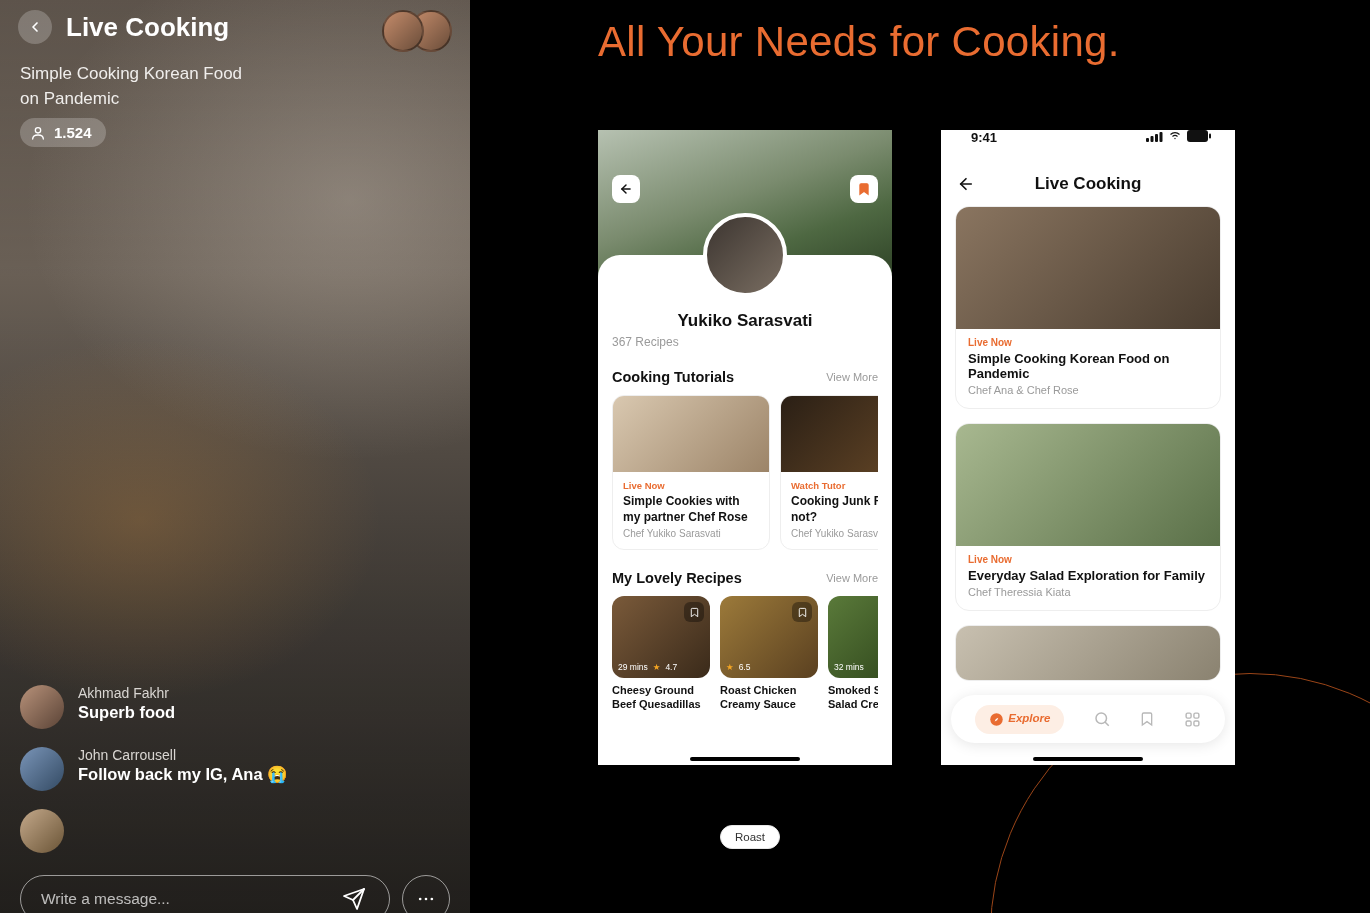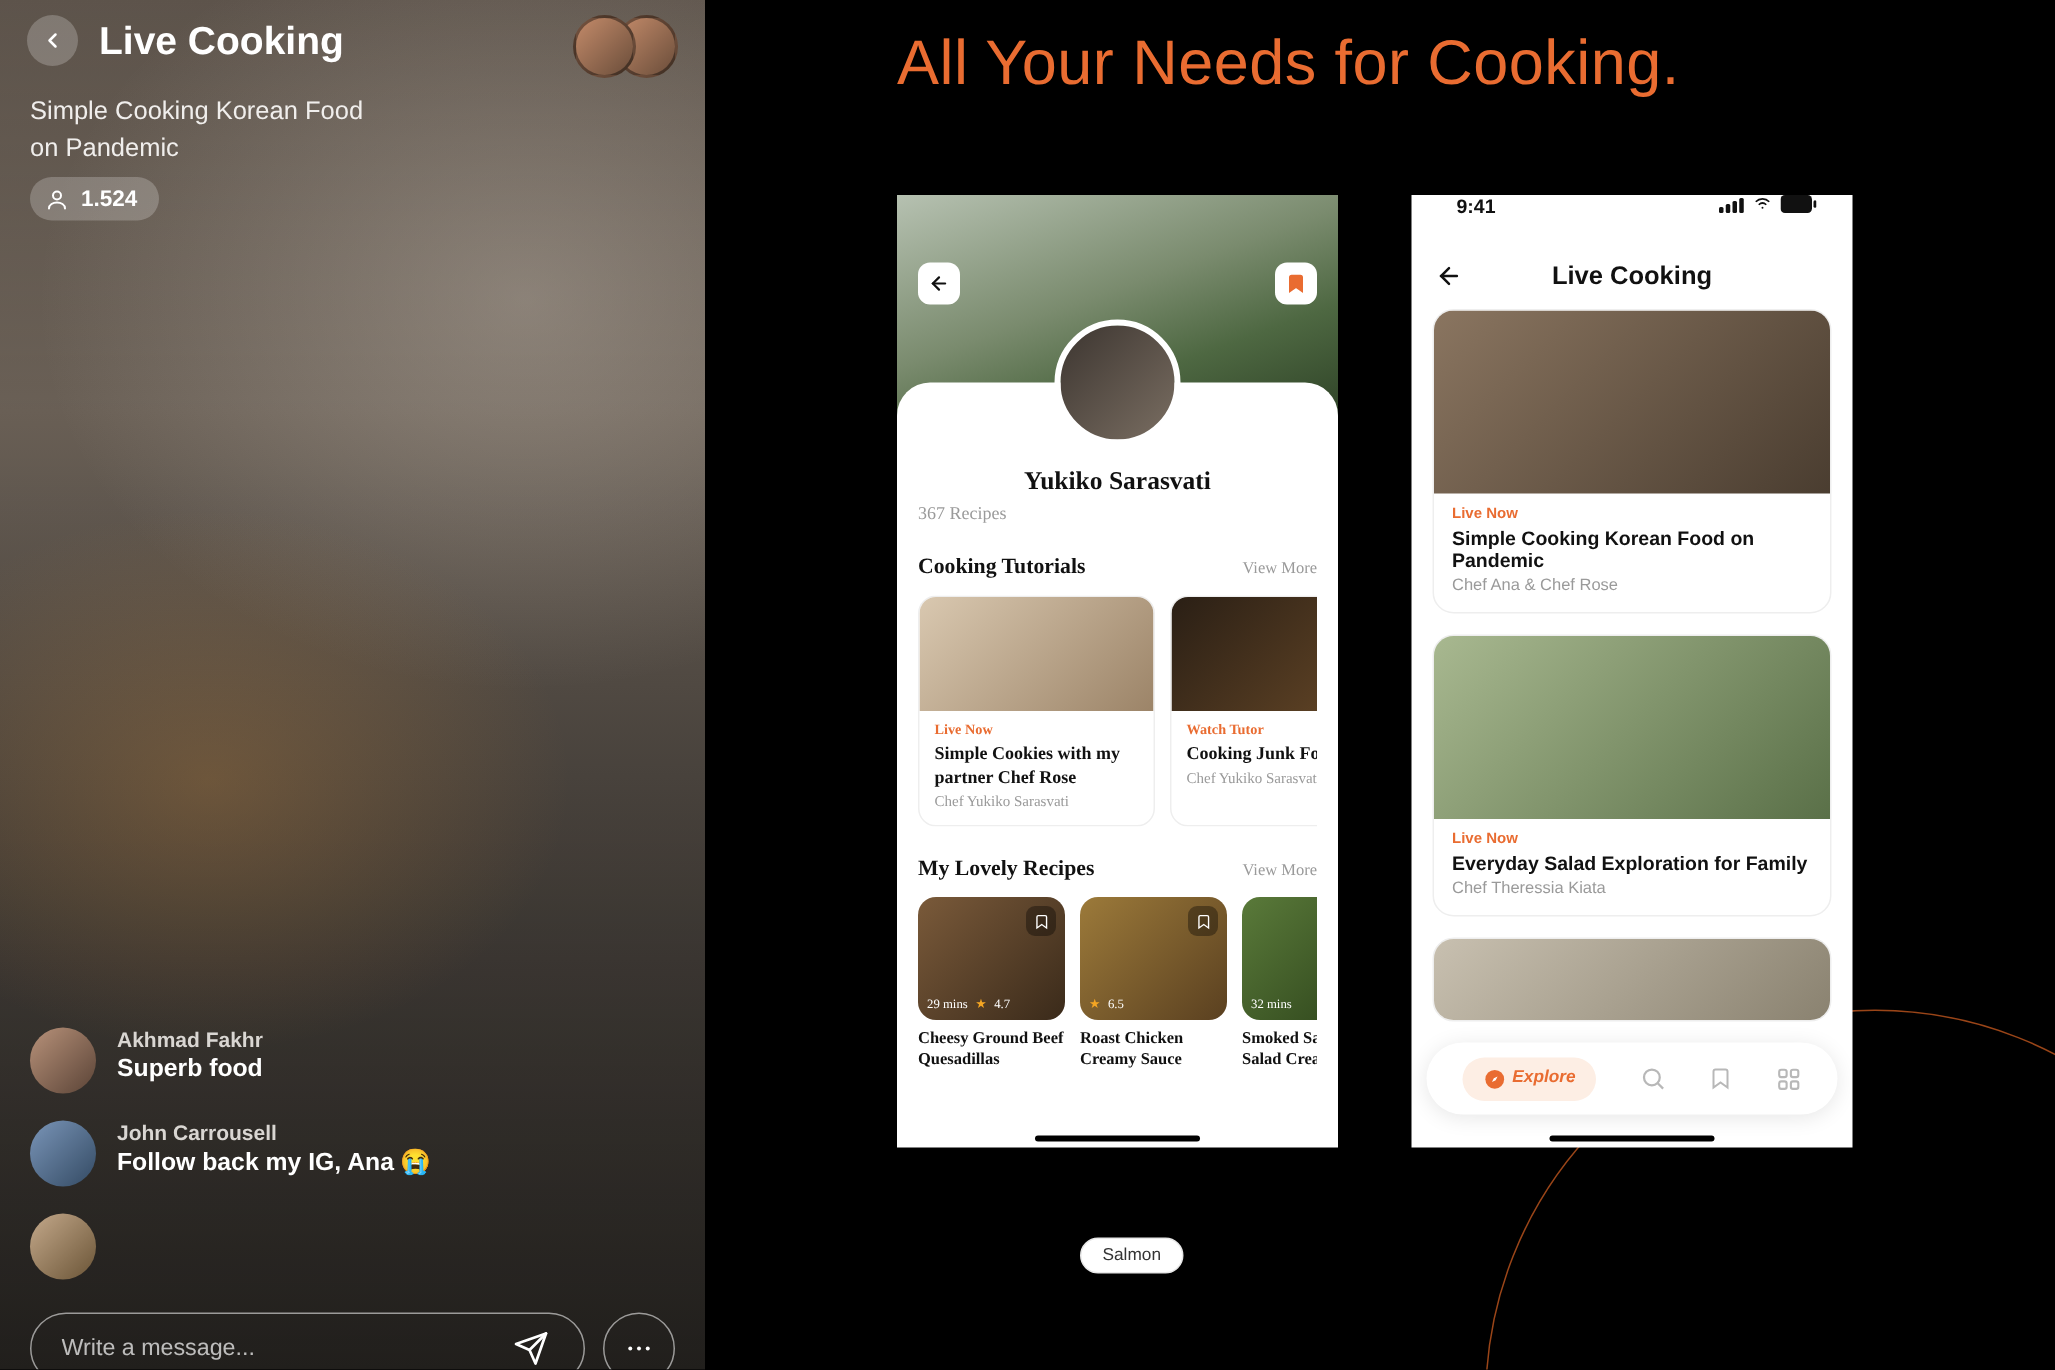--- a/index.html
+++ b/index.html
@@ -80,21 +80,21 @@
     display:flex; flex-direction:column; gap:18px;
   }
   .comment { display:flex; gap:14px; align-items:flex-start; }
   .comment .cava {
     width:44px; height:44px; border-radius:50%;
     background:linear-gradient(135deg,#b8927a,#5a4336);
     flex-shrink:0;
   }
   .comment .cava.b{background:linear-gradient(135deg,#7a95b8,#334a63);}
   .comment .cava.c{background:linear-gradient(135deg,#c4a98b,#6a5436);}
-  .comment-name { font-size:14px; color:#d9d6d2; margin-bottom:2px;font-weight:bold;}
+  .comment-name { font-size:14px; color:#d9d6d2; margin-bottom:2px;}
   .comment-text { font-size:16.5px; font-weight:600; color:#fff; }
   .compose {
     position:absolute; left:20px; bottom:-10px; right:20px;
     display:flex; align-items:center; gap:12px;
   }
   .compose-input {
     flex:1; height:48px; border-radius:28px;
     border:1.5px solid rgba(255,255,255,.55);
     background:transparent; color:#fff;
     padding:0 54px 0 20px;
@@ -132,21 +132,20 @@
     background:#fff; display:flex; align-items:center; justify-content:center;
     cursor:pointer;
   }
   .cover-back{left:14px;}
   .cover-bm{right:14px;}
   .cover-bm svg{stroke:#e96c31;}
   .profile-card {
     position:relative; margin-top:-25px;
     background:#fff; border-radius:22px 22px 0 0;
     padding:56px 14px 0;
-    font-family:Liberation Serif, serif;
   }
   .profile-ava {
     position:absolute; left:50%; top:-42px; transform:translateX(-50%);
     width:84px; height:84px; border-radius:50%;
     border:4px solid #fff;
     background:linear-gradient(135deg,#3c3530,#7a6e62);
   }
   .profile-name { text-align:center; font-size:17px; font-weight:700; }
   .profile-sub  { text-align:left; font-size:12px; color:#9a9a9a; margin-top:4px;}
   .section-head {
@@ -391,21 +390,21 @@
           <div class="rec-meta">
             <span>32 mins</span>
           </div>
         </div>
         <div class="rec-title">Smoked Salmon Salad Creamy</div>
       </div>
     </div>
   </div>
   <div class="home-ind-p"></div>
 </div>
-<div class="filter-pill">Salmon</div>
+<div class="filter-pill">Roast</div>
 
 <div class="phone phone-list">
   <div class="status-bar">
     <span>9:41</span>
     <div class="status-icons">
       <svg width="17" height="11" viewBox="0 0 17 11" fill="#111">
           <rect x="0" y="7" width="3" height="4" rx="1"></rect>
           <rect x="4.5" y="5" width="3" height="6" rx="1"></rect>
           <rect x="9" y="3" width="3" height="8" rx="1"></rect>
           <rect x="13.5" y="1" width="3" height="10" rx="1"></rect>

